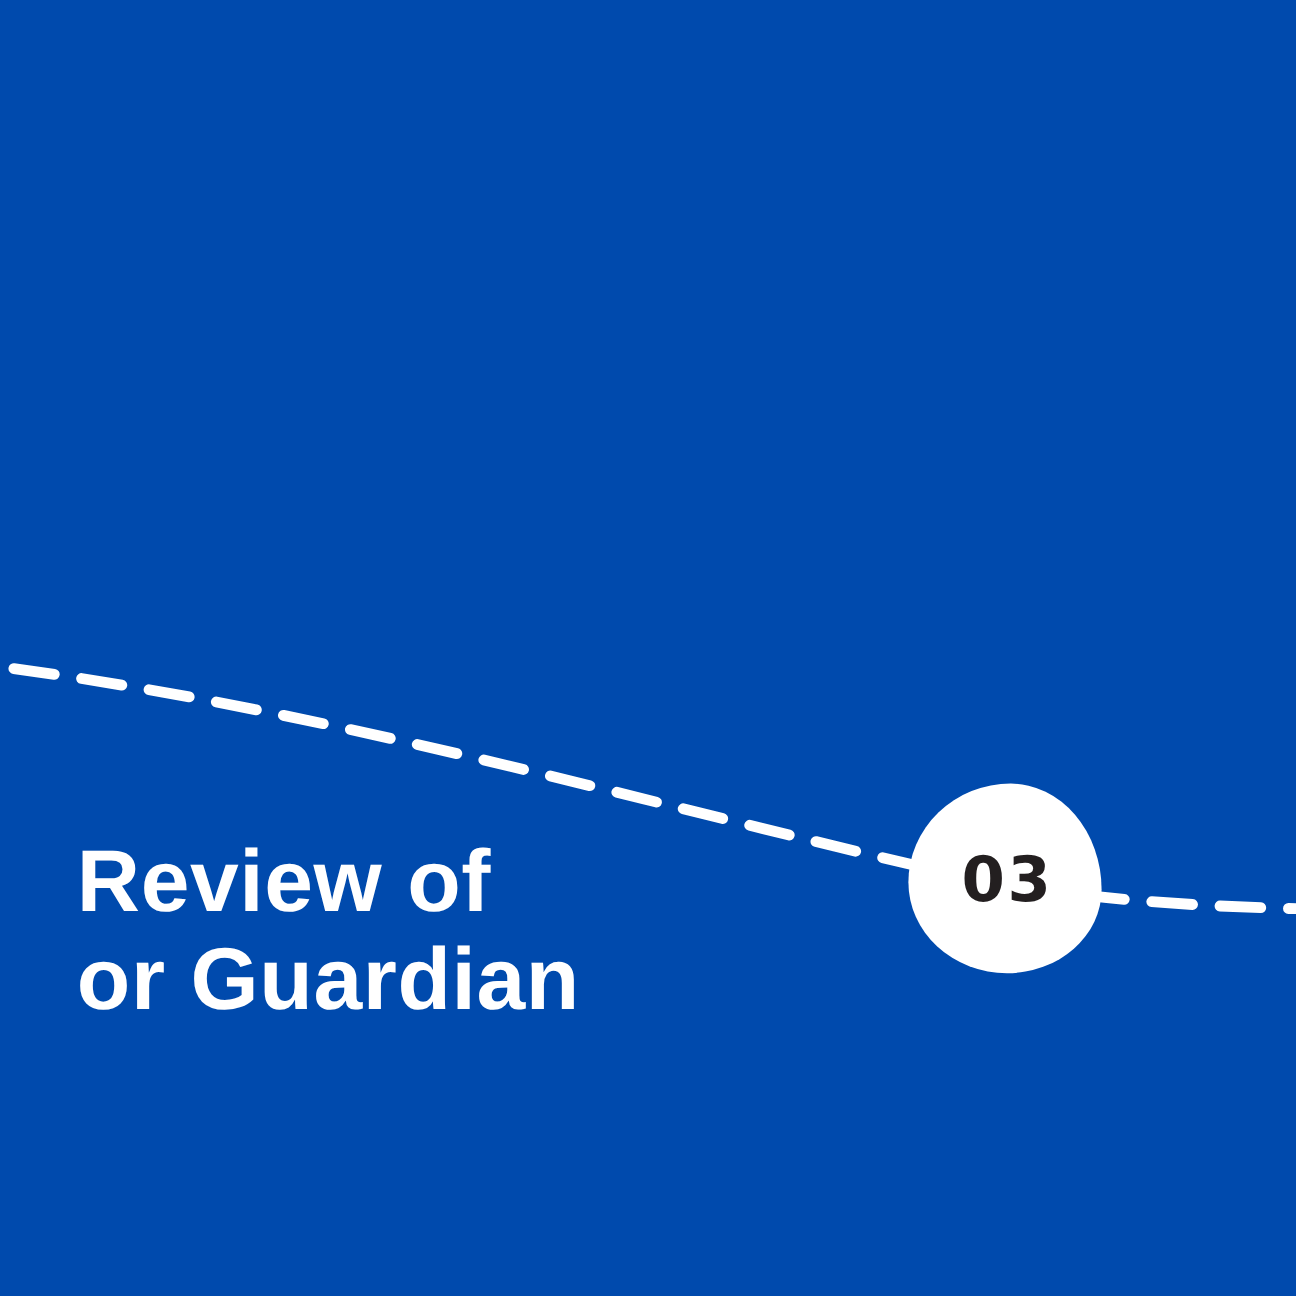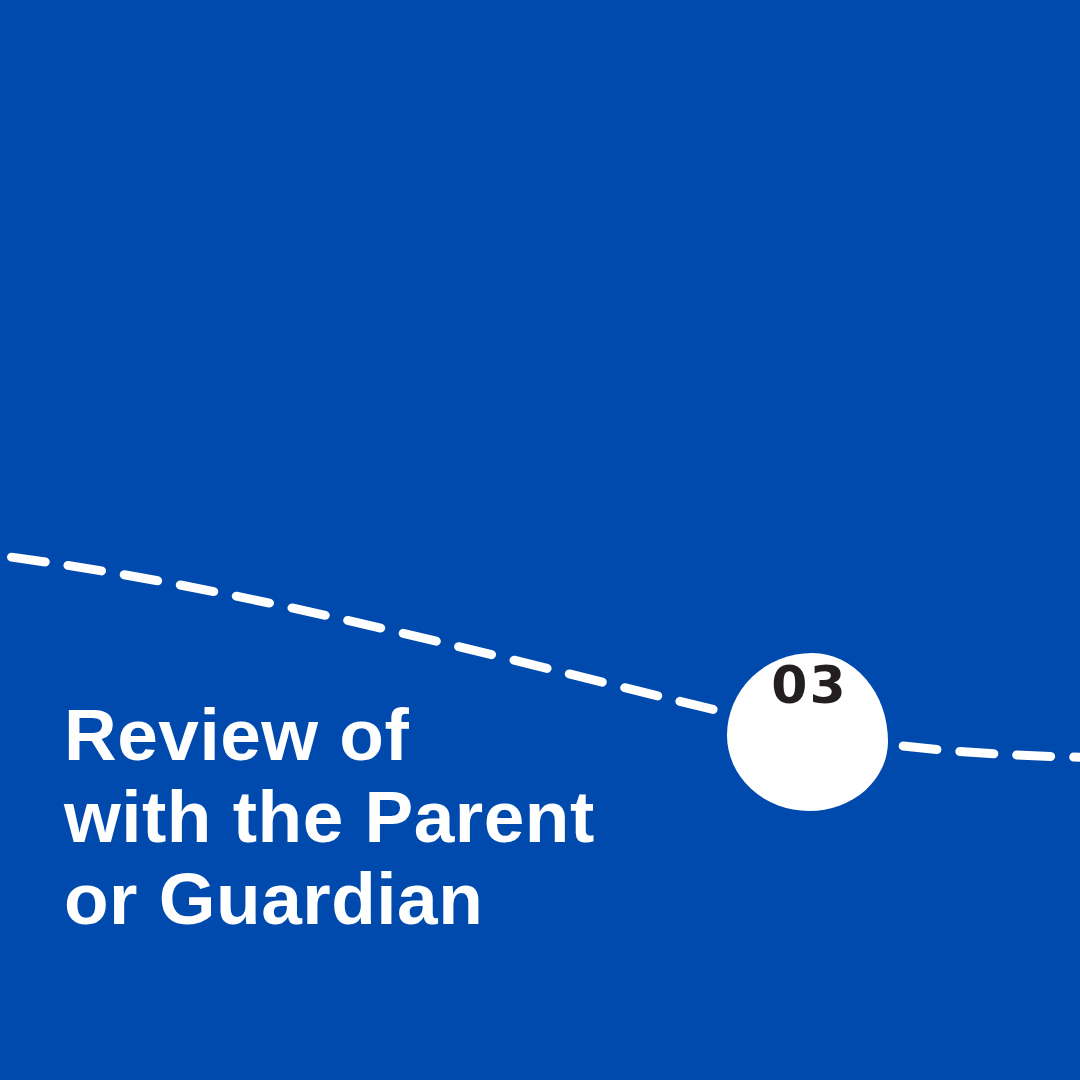--- a/index.html
+++ b/index.html
@@ -12,27 +12,28 @@
     font-family: "Liberation Sans", sans-serif;
   }
   .path-svg {
     position: absolute;
     left: 0; top: 0;
     width: 1080px; height: 1080px;
     color: var(--line, #FFFFFF);
   }
   .step-badge {
     position: absolute;
-    left: 727px;
+    left: 757px;
     top: 653px;
     width: 161px;
     height: 158px;
     background: var(--badge-bg, #FFFFFF);
     border-radius: 53% 47% 49% 51% / 52% 56% 44% 48%;
     display: flex;
+    align-items: center;
     justify-content: center;
   }
   .step-number {
     font-family: "DejaVu Sans", "Liberation Sans", sans-serif;
     font-size: 52px;
     font-weight: 600;
     letter-spacing: 2px;
     color: var(--badge-fg, #231F20);
     transform: translate(2px, 2px);
   }
@@ -57,17 +58,16 @@
   <svg class="path-svg" viewBox="0 0 1080 1080" aria-hidden="true">
     <path d="M -45 550 C 250 584, 530 668, 788 727 C 886 749, 1000 757, 1130 758" fill="none" stroke="currentColor" stroke-width="9" stroke-linecap="round" stroke-dasharray="34 23"></path>
   </svg>
 
   <div class="step-badge">
     <span class="step-number">03</span>
   </div>
 
   <h1 class="title">
     <span class="line">Review of</span>
-    <span class="line">with the Parent</span>
     <span class="line">or Guardian</span>
   </h1>
 
 </div>
 
 </body></html>

